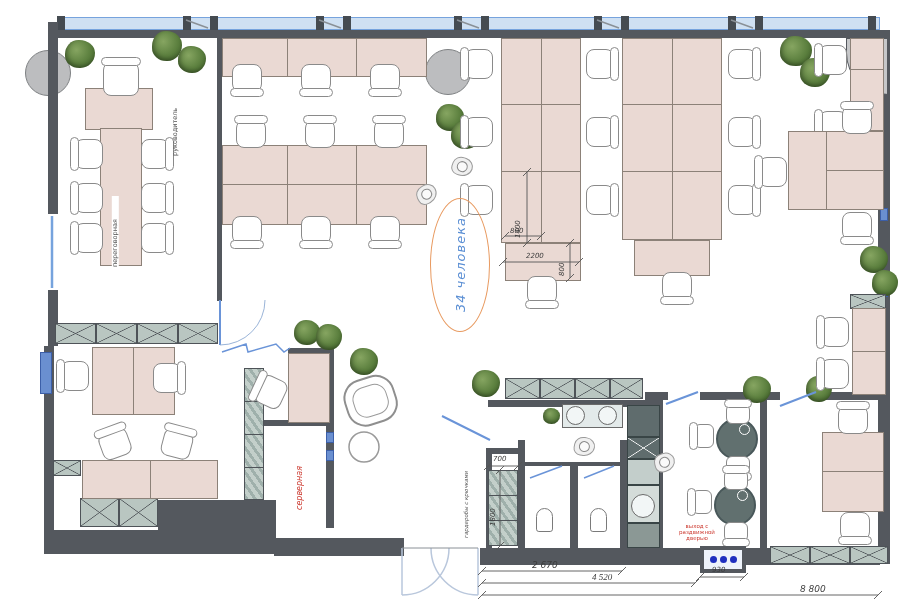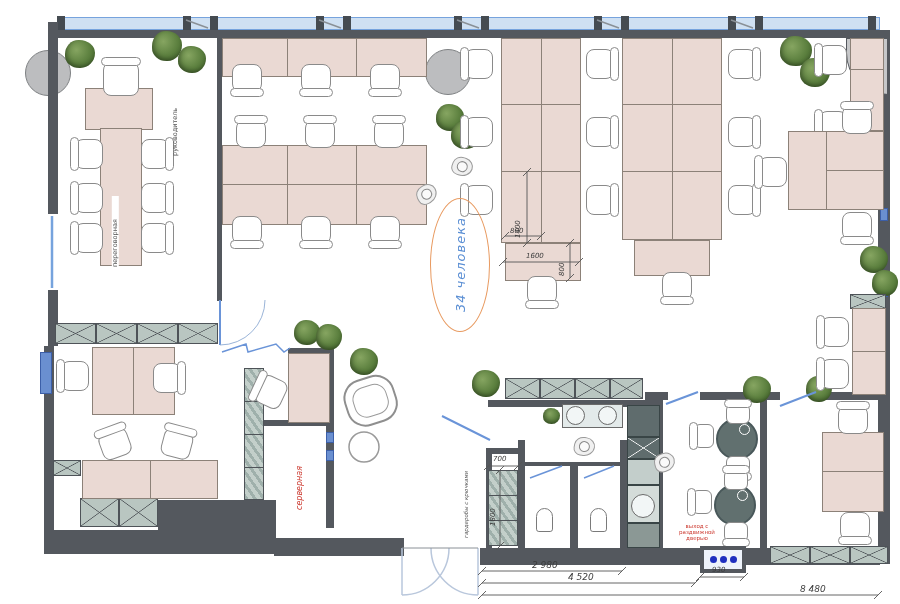--- a/index.html
+++ b/index.html
@@ -319,22 +319,22 @@
   </div>
 
   <div class="lbl vtext white-strip" style="left:112px;top:196px;height:70px;font-size:6.5px;">переговорная</div>
   <div class="lbl vtext" style="left:172px;top:92px;height:64px;font-size:6.5px;">руководитель</div>
   <div class="lbl vtext red" style="left:296px;top:438px;height:72px;font-size:8px;font-style:italic;">серверная</div>
   <div class="lbl vtext" style="left:464px;top:446px;height:92px;font-size:5.5px;font-style:italic;">гардеробы с крючками</div>
   <div class="lbl red" style="left:668px;top:524px;width:58px;font-size:5.5px;text-align:center;">выход с раздвижной дверью</div>
 
   <div class="dim vtext" style="left:514px;top:188px;height:50px;">1400</div>
   <div class="dim" style="left:510px;top:227px;">800</div>
-  <div class="dim" style="left:526px;top:252px;">1600</div>
+  <div class="dim" style="left:526px;top:252px;">2200</div>
   <div class="dim vtext" style="left:558px;top:246px;height:30px;">800</div>
   <div class="dim" style="left:493px;top:455px;">700</div>
   <div class="dim vtext" style="left:489px;top:490px;height:36px;">1800</div>
-  <div class="dim bigdim" style="left:532px;top:560px;">2 980</div>
-  <div class="dim bigdim" style="left:568px;top:572px;">4 520</div>
+  <div class="dim bigdim" style="left:532px;top:560px;">2 670</div>
+  <div class="dim bigdim" style="left:592px;top:572px;font-family:Liberation Serif, serif;">4 520</div>
   <div class="dim" style="left:712px;top:566px;">930</div>
-  <div class="dim bigdim" style="left:800px;top:584px;">8 480</div>
+  <div class="dim bigdim" style="left:800px;top:584px;">8 800</div>
 
 </div>
 
 </body></html>

